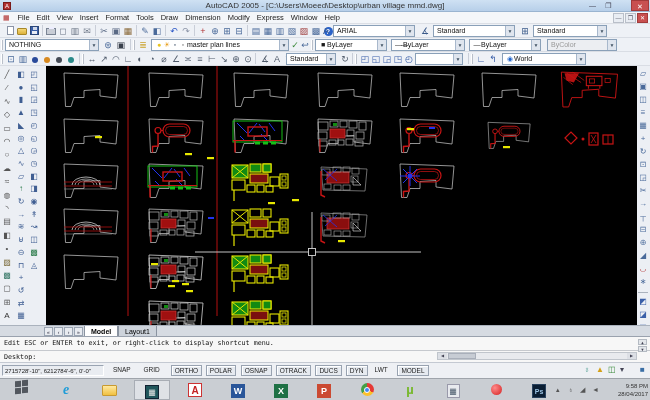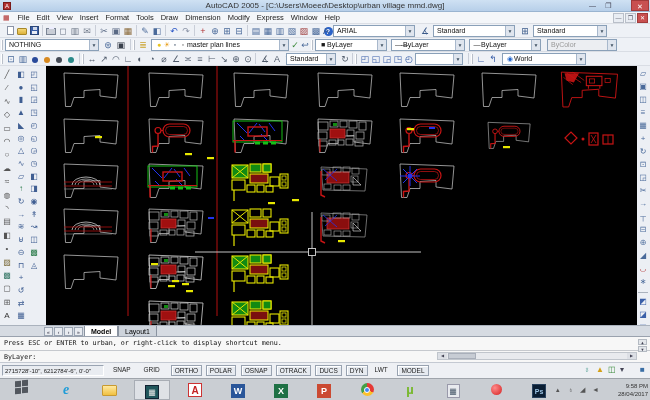--- a/index.html
+++ b/index.html
@@ -591,23 +591,23 @@
   <div id="tabbar" class="abs">
     <div class="navbtn" style="left:44px">«</div>
     <div class="navbtn" style="left:54px">‹</div>
     <div class="navbtn" style="left:64px">›</div>
     <div class="navbtn" style="left:74px">»</div>
     <div id="tab-model" class="tab" style="left:84px">Model</div>
     <div id="tab-layout1" class="tab" style="left:118px">Layout1</div>
   </div>
 
   <div id="cmdwin" class="abs">
-    <div id="cmdhist" class="abs">Press ESC or ENTER to urban, or right-click to display shortcut menu.</div>
+    <div id="cmdhist" class="abs">Edit ESC or ENTER to exit, or right-click to display shortcut menu.</div>
     <div id="cmdsep" class="abs"></div>
-    <div id="cmdprompt" class="abs">ByLayer:</div>
+    <div id="cmdprompt" class="abs">Desktop:</div>
     <div class="abs scrollarr" style="right:3px;top:2px">▲</div>
     <div class="abs scrollarr" style="right:3px;top:9px">▼</div>
   </div>
   <div id="hscroll" class="abs">
     <div class="harr" style="left:0">◀</div>
     <div id="hthumb"></div>
     <div class="harr" style="right:0">▶</div>
   </div>
 
   <div id="statusbar" class="abs">

